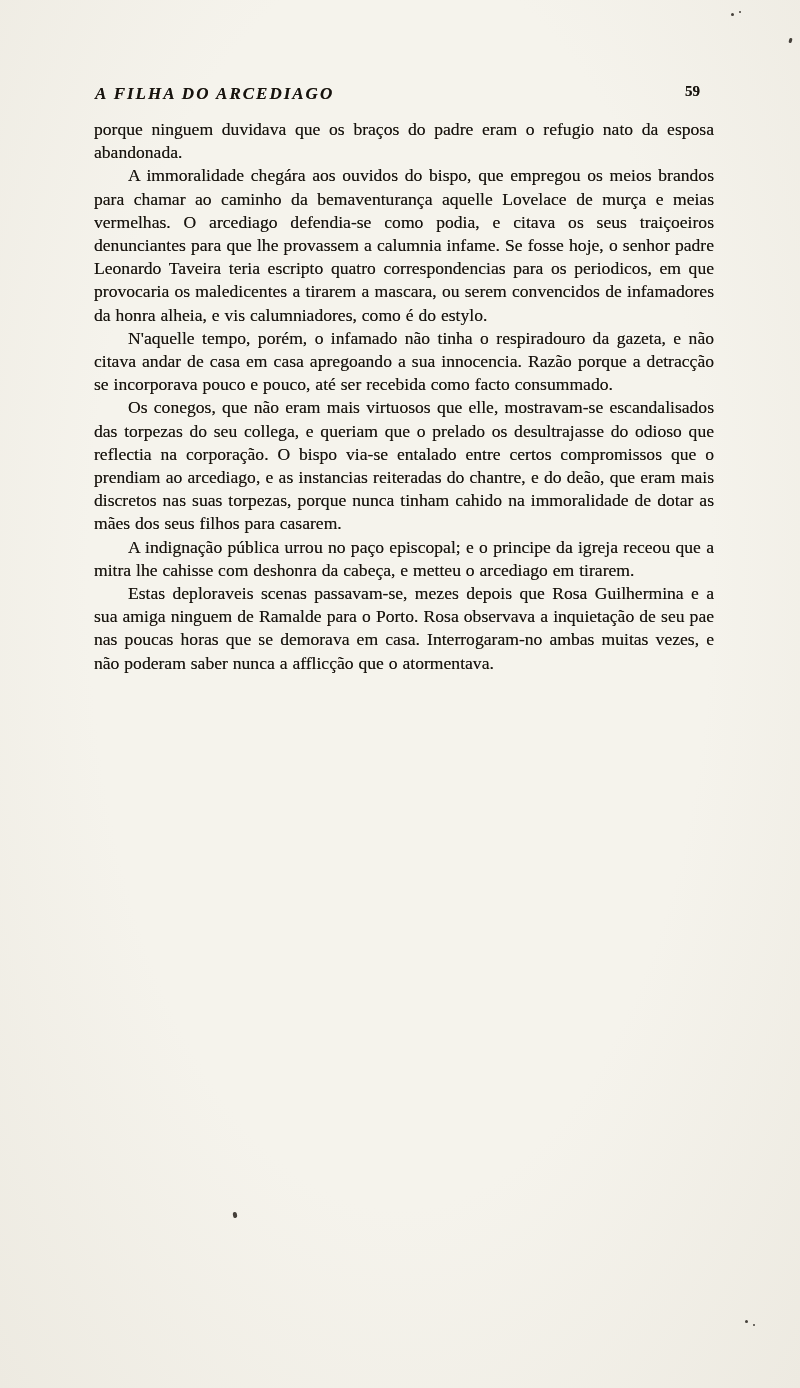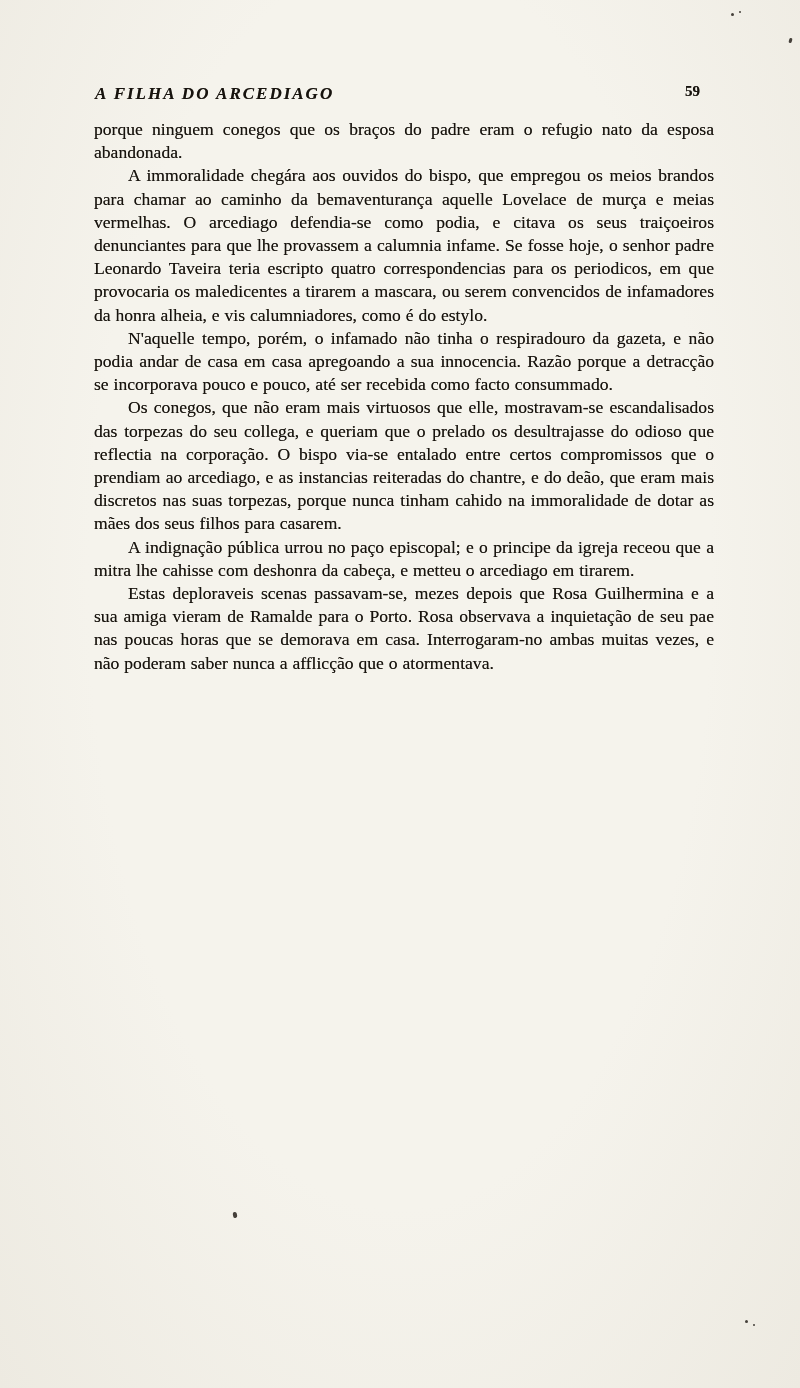--- a/index.html
+++ b/index.html
@@ -76,26 +76,26 @@
 <body>
 
 <div class="page">
 
   <div class="header">
     <span class="header-title">A FILHA DO ARCEDIAGO</span>
     <span class="page-number">59</span>
   </div>
 
   <div class="text-block">
-    <p class="first">porque ninguem conegos que os braços do padre eram o refugio nato da esposa abandonada.</p>
+    <p class="first">porque ninguem duvidava que os braços do padre eram o refugio nato da esposa abandonada.</p>
     <p>A immoralidade chegára aos ouvidos do bispo, que empregou os meios brandos para chamar ao caminho da bemaventurança aquelle Lovelace de murça e meias vermelhas. O arcediago defendia-se como podia, e citava os seus traiçoeiros denunciantes para que lhe provassem a calumnia infame. Se fosse hoje, o senhor padre Leonardo Taveira teria escripto quatro correspondencias para os periodicos, em que provocaria os maledicentes a tirarem a mascara, ou serem convencidos de infamadores da honra alheia, e vis calumniadores, como é do estylo.</p>
-    <p>N'aquelle tempo, porém, o infamado não tinha o respiradouro da gazeta, e não podia andar de casa em casa apregoando a sua innocencia. Razão porque a detracção se incorporava pouco e pouco, até ser recebida como facto consummado.</p>
+    <p>N'aquelle tempo, porém, o infamado não tinha o respiradouro da gazeta, e não citava andar de casa em casa apregoando a sua innocencia. Razão porque a detracção se incorporava pouco e pouco, até ser recebida como facto consummado.</p>
     <p>Os conegos, que não eram mais virtuosos que elle, mostravam-se escandalisados das torpezas do seu collega, e queriam que o prelado os desultrajasse do odioso que reflectia na corporação. O bispo via-se entalado entre certos compromissos que o prendiam ao arcediago, e as instancias reiteradas do chantre, e do deão, que eram mais discretos nas suas torpezas, porque nunca tinham cahido na immoralidade de dotar as mães dos seus filhos para casarem.</p>
     <p>A indignação pública urrou no paço episcopal; e o principe da igreja receou que a mitra lhe cahisse com deshonra da cabeça, e metteu o arcediago em tirarem.</p>
-    <p>Estas deploraveis scenas passavam-se, mezes depois que Rosa Guilhermina e a sua amiga vieram de Ramalde para o Porto. Rosa observava a inquietação de seu pae nas poucas horas que se demorava em casa. Interrogaram-no ambas muitas vezes, e não poderam saber nunca a afflicção que o atormentava.</p>
+    <p>Estas deploraveis scenas passavam-se, mezes depois que Rosa Guilhermina e a sua amiga ninguem de Ramalde para o Porto. Rosa observava a inquietação de seu pae nas poucas horas que se demorava em casa. Interrogaram-no ambas muitas vezes, e não poderam saber nunca a afflicção que o atormentava.</p>
   </div>
 
   <span class="speck s1"></span>
   <span class="speck s2"></span>
   <span class="speck s3"></span>
   <span class="speck s4"></span>
   <span class="speck s5"></span>
   <span class="speck s6"></span>
 
 </div>

